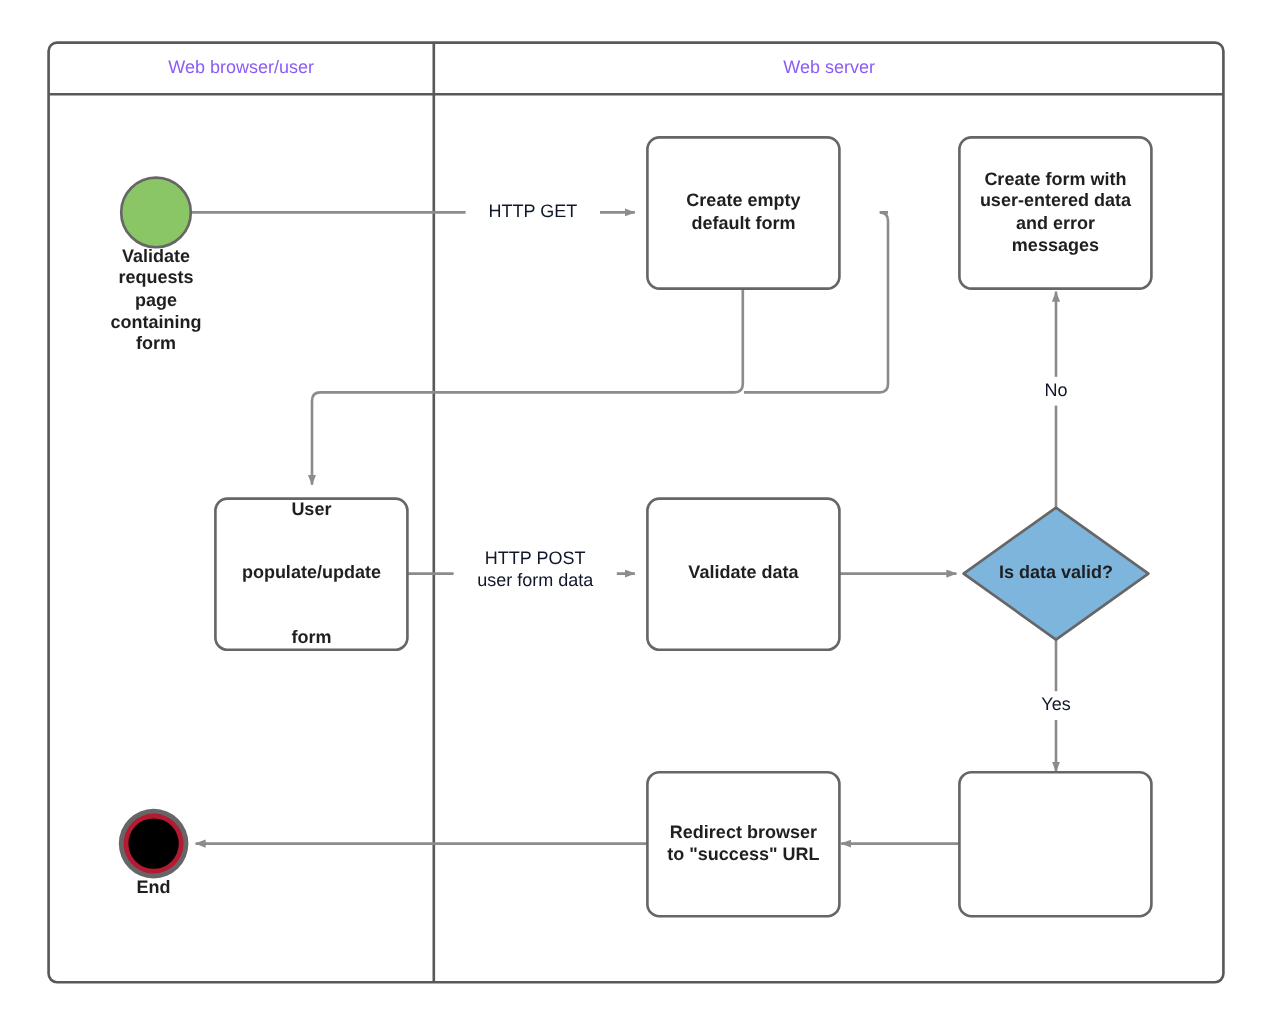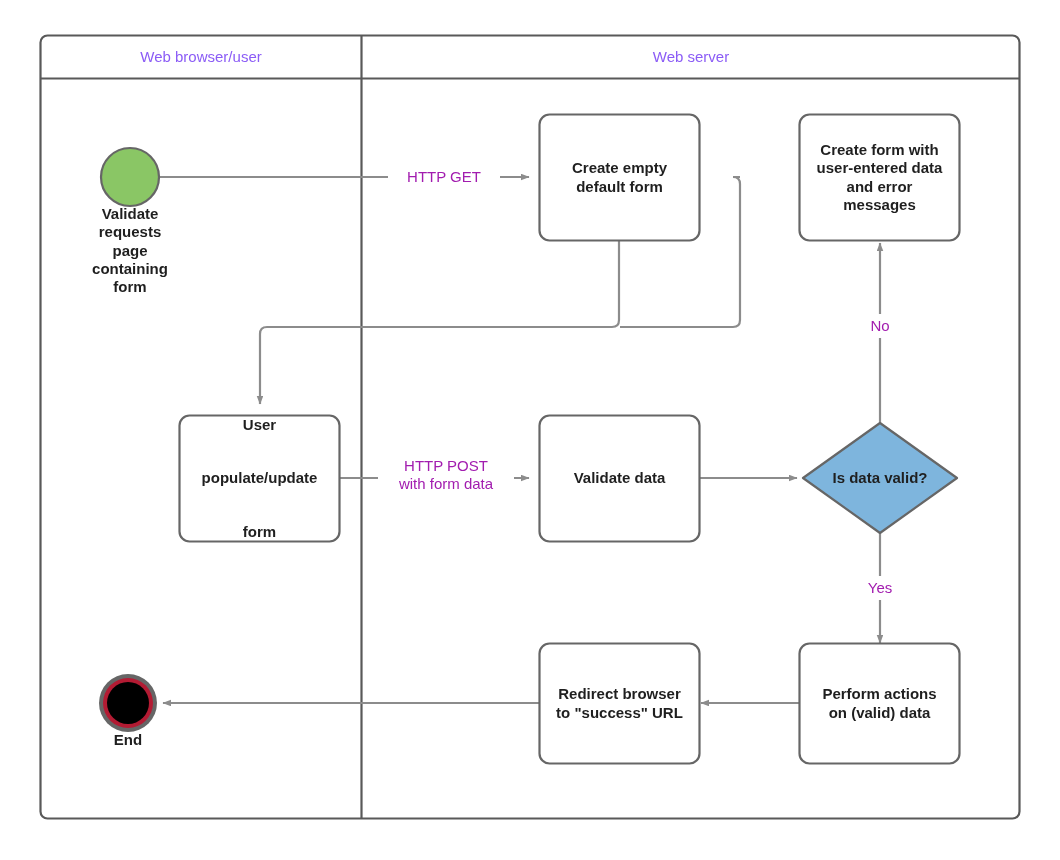--- a/index.html
+++ b/index.html
@@ -5,21 +5,21 @@
 <style>
   html,body{margin:0;padding:0;background:#ffffff;}
   body{width:1060px;height:860px;position:relative;overflow:hidden;
        font-family:"Liberation Sans","DejaVu Sans",sans-serif;color:#1a1a1a;}
   #canvas{position:absolute;left:0;top:0;width:1060px;height:860px;}
   svg.layer{position:absolute;left:0;top:0;width:1060px;height:860px;overflow:visible;}
   .lbl{position:absolute;box-sizing:border-box;display:flex;align-items:center;
        justify-content:center;text-align:center;line-height:1.22;}
   .node-text{font-size:15px;font-weight:bold;color:#1f1f1f;}
   .lane-title{font-size:15px;font-weight:normal;color:#8b5cf6;}
-  .edge-text{font-size:15px;font-weight:normal;color:#a21caf;background:#ffffff;}
+  .edge-text{font-size:15px;font-weight:normal;color:#0f172a;background:#ffffff;}
   .term-text{font-size:15px;font-weight:bold;color:#1f1f1f;}
 </style>
 </head>
 <body>
 
 <div id="canvas">
 
   <svg class="layer" viewBox="0 0 1060 860">
     <defs>
       <marker id="arrow" markerWidth="10" markerHeight="10" refX="8.4" refY="3.4" orient="auto" markerUnits="userSpaceOnUse">
@@ -117,44 +117,39 @@
   </div>
 
   <div class="lbl node-text" style="left:540px;top:416px;width:159px;height:125px;">
     <span>Validate data</span>
   </div>
 
   <div class="lbl node-text" style="left:800px;top:456px;width:160px;height:44px;">
     <span>Is data valid?</span>
   </div>
 
-  <div class="lbl node-text" style="left:800px;top:644px;width:159px;height:119px;
-       flex-direction:column;">
-    <span>Perform actions</span>
-    <span>on (valid) data</span>
-  </div>
 
   <div class="lbl node-text" style="left:540px;top:644px;width:159px;height:119px;
        flex-direction:column;">
     <span>Redirect browser</span>
     <span>to "success" URL</span>
   </div>
 
   <div class="lbl term-text" style="left:78px;top:730px;width:100px;height:20px;">
     <span>End</span>
   </div>
 
   <div class="lbl edge-text" style="left:388px;top:165px;width:112px;height:24px;">
     <span>HTTP GET</span>
   </div>
 
   <div class="lbl edge-text" style="left:378px;top:452px;width:136px;height:46px;
        flex-direction:column;">
     <span>HTTP POST</span>
-    <span>with form data</span>
+    <span>user form data</span>
   </div>
 
   <div class="lbl edge-text" style="left:855px;top:314px;width:50px;height:24px;">
     <span>No</span>
   </div>
 
   <div class="lbl edge-text" style="left:855px;top:576px;width:50px;height:24px;">
     <span>Yes</span>
   </div>
 

